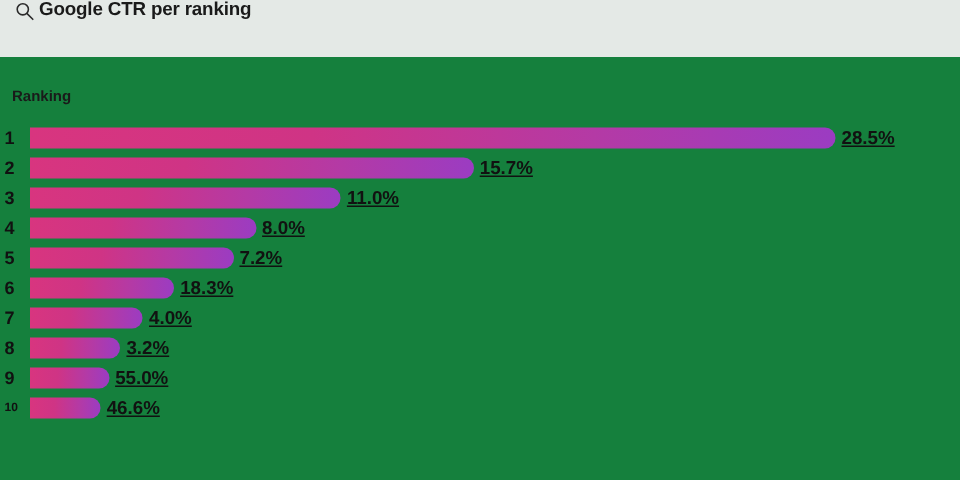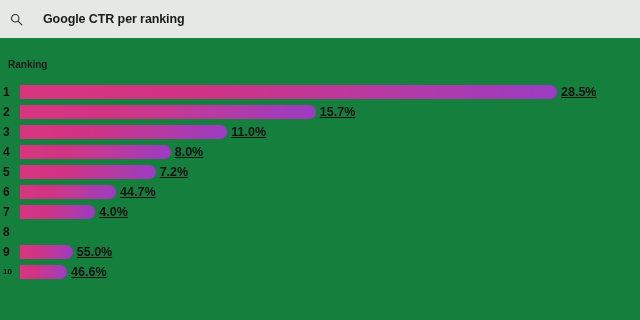--- a/index.html
+++ b/index.html
@@ -24,22 +24,21 @@
     width: 640px;
     height: 38px;
     background: #e4e9e6;
   }
   #header-inner {
     position: absolute;
     left: 10px;
     top: 0;
     height: 38px;
     display: flex;
-    align-items: center;
-    gap: 20px;
+    gap: 3px;
   }
   #search-icon {
     width: 13px;
     height: 13px;
     flex: 0 0 auto;
     display: block;
     margin-top: 1px;
   }
   #page-title {
     font-size: 12.5px;
@@ -178,32 +177,36 @@
         <div class="row-label">5</div>
         <div class="bar-track">
           <div class="bar-fill" style="width: 135.663px;"></div>
           <div class="bar-value">7.2%</div>
         </div>
       </div>
       <div class="bar-row">
         <div class="row-label">6</div>
         <div class="bar-track">
           <div class="bar-fill" style="width: 96.0947px;"></div>
-          <div class="bar-value">44.7%</div>
+          <div class="bar-value">18.3%</div>
         </div>
       </div>
       <div class="bar-row">
         <div class="row-label">7</div>
         <div class="bar-track">
           <div class="bar-fill" style="width: 75.3684px;"></div>
           <div class="bar-value">4.0%</div>
         </div>
       </div>
       <div class="bar-row">
         <div class="row-label">8</div>
+        <div class="bar-track">
+          <div class="bar-fill" style="width: 60.2947px;"></div>
+          <div class="bar-value">3.2%</div>
+        </div>
       </div>
       <div class="bar-row">
         <div class="row-label">9</div>
         <div class="bar-track">
           <div class="bar-fill" style="width: 52.7579px;"></div>
           <div class="bar-value">55.0%</div>
         </div>
       </div>
       <div class="bar-row">
         <div class="row-label small">10</div>

